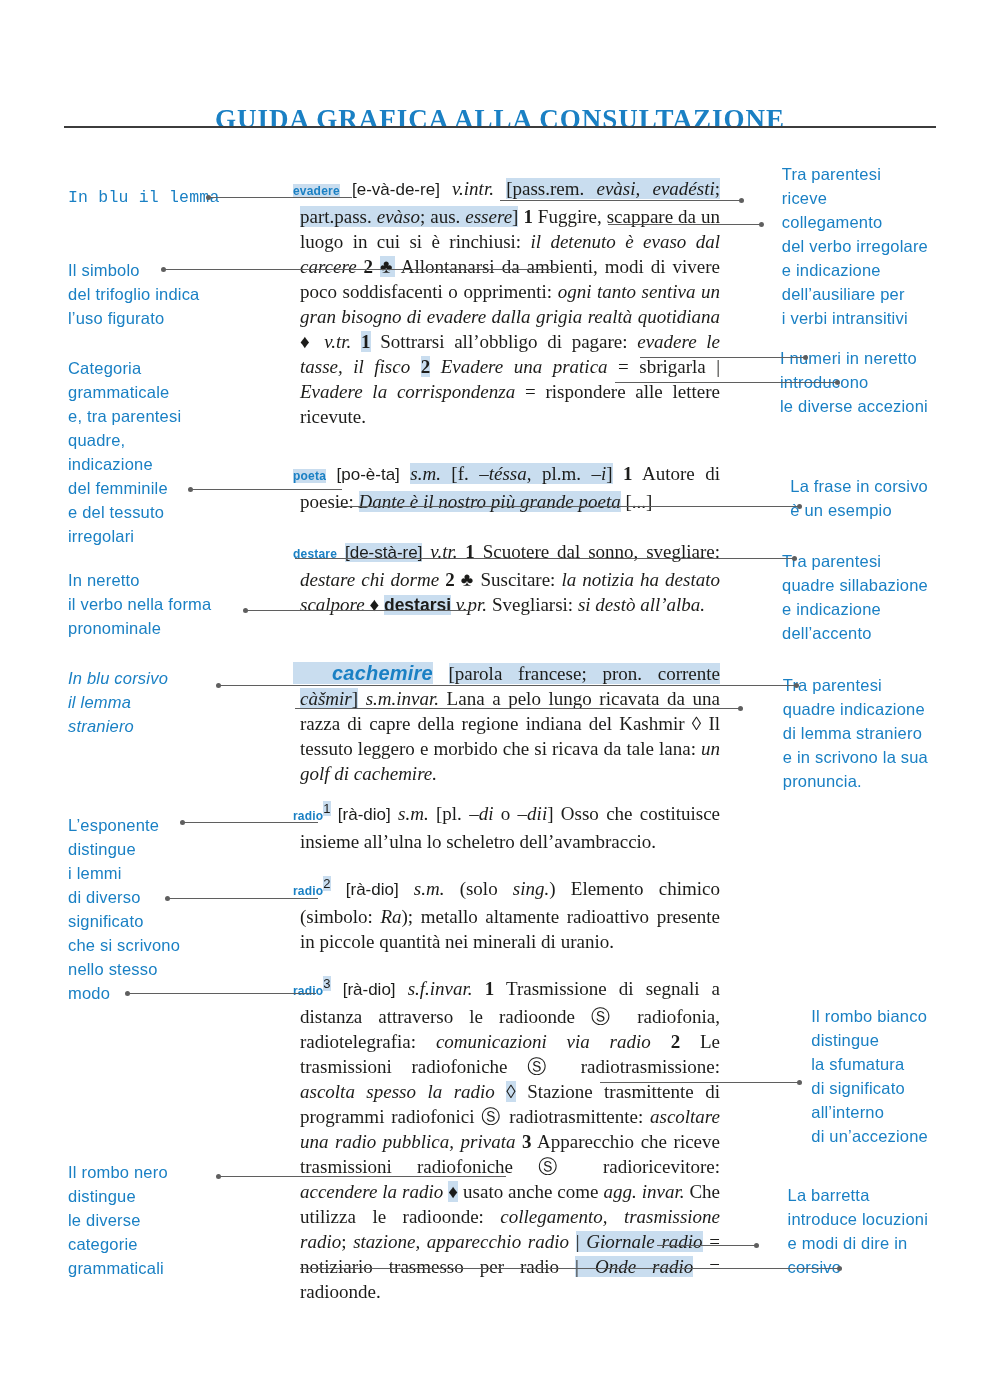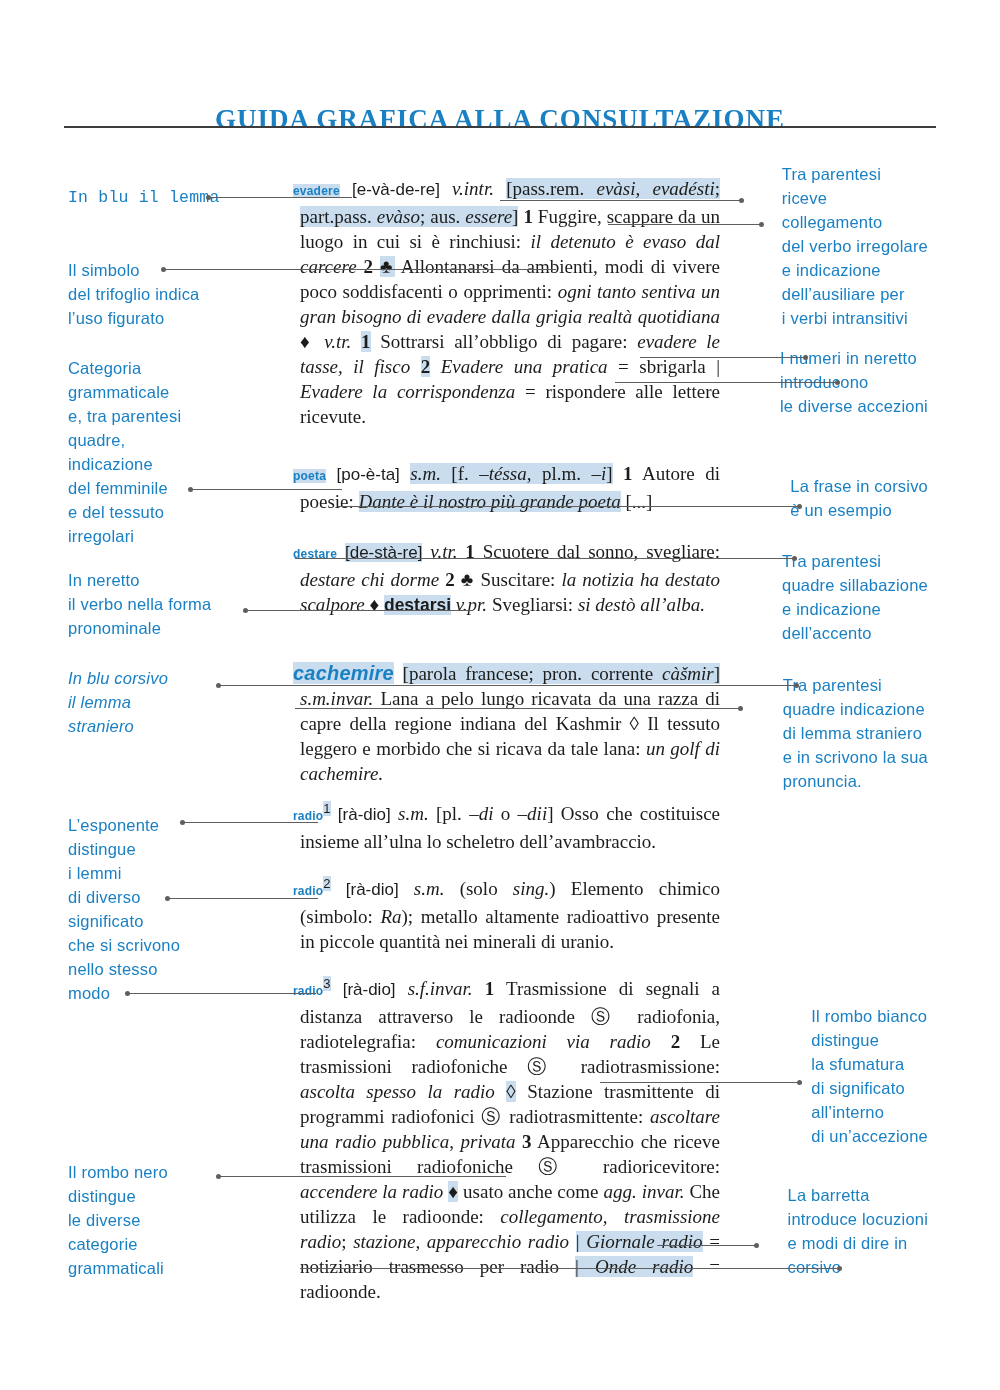--- a/index.html
+++ b/index.html
@@ -21,21 +21,21 @@
          font-size:19px;line-height:25px;color:var(--body-text);
          padding-left:7px;text-indent:-7px;}
   .s-roman{}
   .s-italic{font-style:italic;}
   .s-bold{font-weight:700;}
   .s-sans{font-family:"Liberation Sans",sans-serif;font-size:17px;}
   .s-boldsans{font-family:"Liberation Sans",sans-serif;font-weight:700;font-size:17.5px;}
   .s-lemma{font-family:"Liberation Sans",sans-serif;font-weight:700;font-size:12px;
            color:var(--accent);letter-spacing:.2px;}
   .s-lemma-italic{font-family:"Liberation Sans",sans-serif;font-weight:700;font-style:italic;
-           font-size:20px;color:var(--accent);letter-spacing:.2px;}
+           font-size:20px;color:var(--accent);letter-spacing:.2px;padding-left:39px;}
   .s-sup{font-family:"Liberation Sans",sans-serif;font-size:13px;position:relative;top:-7px;}
   .hl{background-color:var(--highlight);box-decoration-break:clone;-webkit-box-decoration-break:clone;}
 
   
   .ann{position:absolute;font-family:"Liberation Sans",sans-serif;font-size:16.5px;
        line-height:24px;color:var(--accent);letter-spacing:.2px;}
   .ann-left{left:68px;text-align:left;}
   .ann-right{right:72px;text-align:left;}
 
   

